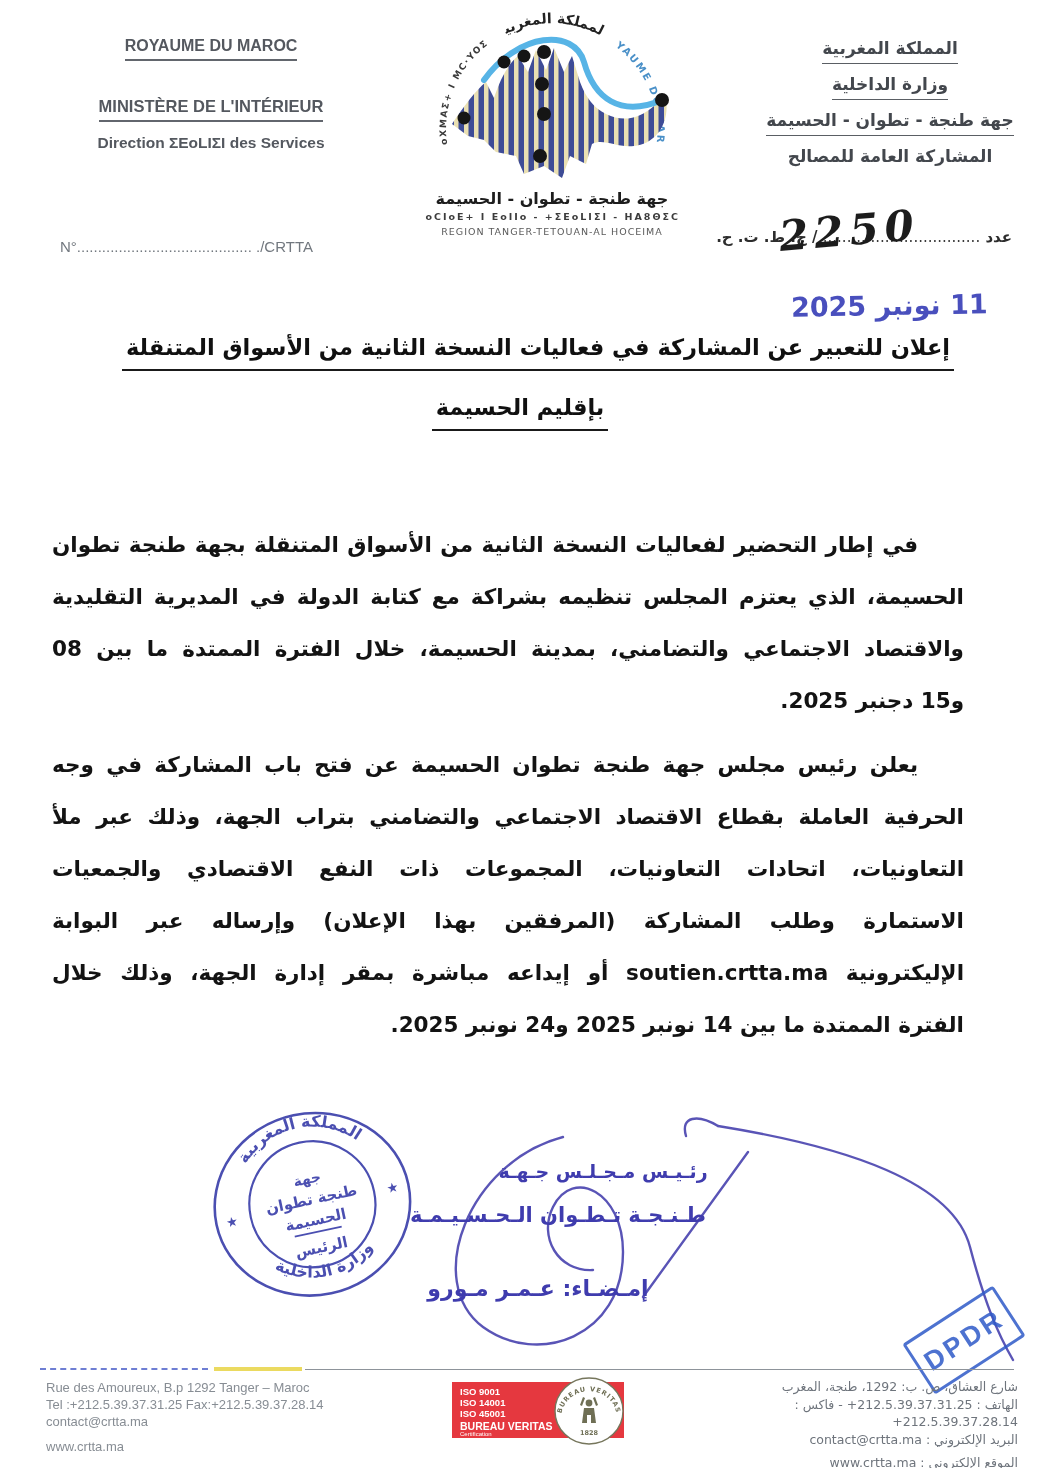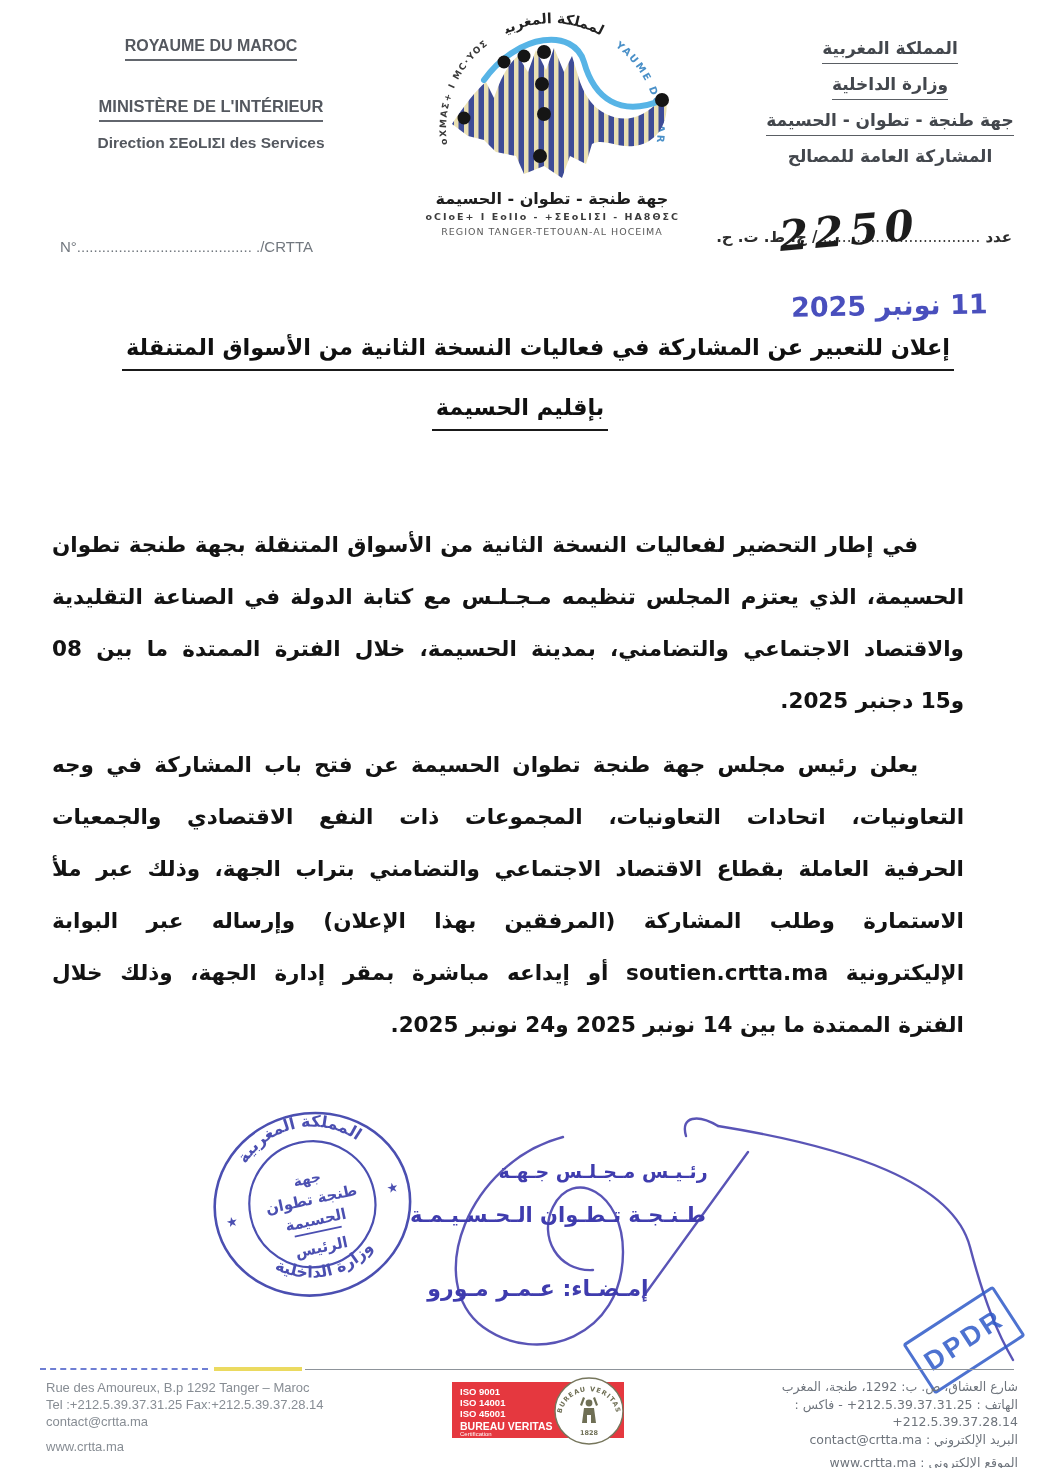--- a/index.html
+++ b/index.html
@@ -139,27 +139,27 @@
 
   <div class="title title-1" style="position:absolute;">
     <span>إعلان للتعبير عن المشاركة في فعاليات النسخة الثانية من الأسواق المتنقلة</span>
   </div>
   <div class="title title-2" style="position:absolute;">
     <span>بإقليم الحسيمة</span>
   </div>
 
   <div class="body">
     <div class="bline first">في إطار التحضير لفعاليات النسخة الثانية من الأسواق المتنقلة بجهة طنجة تطوان</div>
-    <div class="bline">الحسيمة، الذي يعتزم المجلس تنظيمه مـجـلـس مع كتابة الدولة في الصناعة التقليدية</div>
+    <div class="bline">الحسيمة، الذي يعتزم المجلس تنظيمه بشراكة مع كتابة الدولة في المديرية التقليدية</div>
     <div class="bline">والاقتصاد الاجتماعي والتضامني، بمدينة الحسيمة، خلال الفترة الممتدة ما بين 08</div>
     <div class="bline last">و15 دجنبر 2025.</div>
     <div class="pgap"></div>
     <div class="bline first">يعلن رئيس مجلس جهة طنجة تطوان الحسيمة عن فتح باب المشاركة في وجه</div>
+    <div class="bline">الحرفية العاملة بقطاع الاقتصاد الاجتماعي والتضامني بتراب الجهة، وذلك عبر ملأ</div>
     <div class="bline">التعاونيات، اتحادات التعاونيات، المجموعات ذات النفع الاقتصادي والجمعيات</div>
-    <div class="bline">الحرفية العاملة بقطاع الاقتصاد الاجتماعي والتضامني بتراب الجهة، وذلك عبر ملأ</div>
     <div class="bline">الاستمارة وطلب المشاركة (المرفقين بهذا الإعلان) وإرساله عبر البوابة</div>
     <div class="bline">الإليكترونية soutien.crtta.ma أو إيداعه مباشرة بمقر إدارة الجهة، وذلك خلال</div>
     <div class="bline last">الفترة الممتدة ما بين 14 نونبر 2025 و24 نونبر 2025.</div>
   </div>
 
   <div class="seal">
     <svg width="222" height="208" viewBox="0 0 222 208">
       <defs>
         <path id="sealTop" d="M36,126 A78,78 0 1 1 184,126" fill="none"></path>
         <path id="sealBot" d="M32,112 A80,80 0 0 0 188,112" fill="none"></path>

